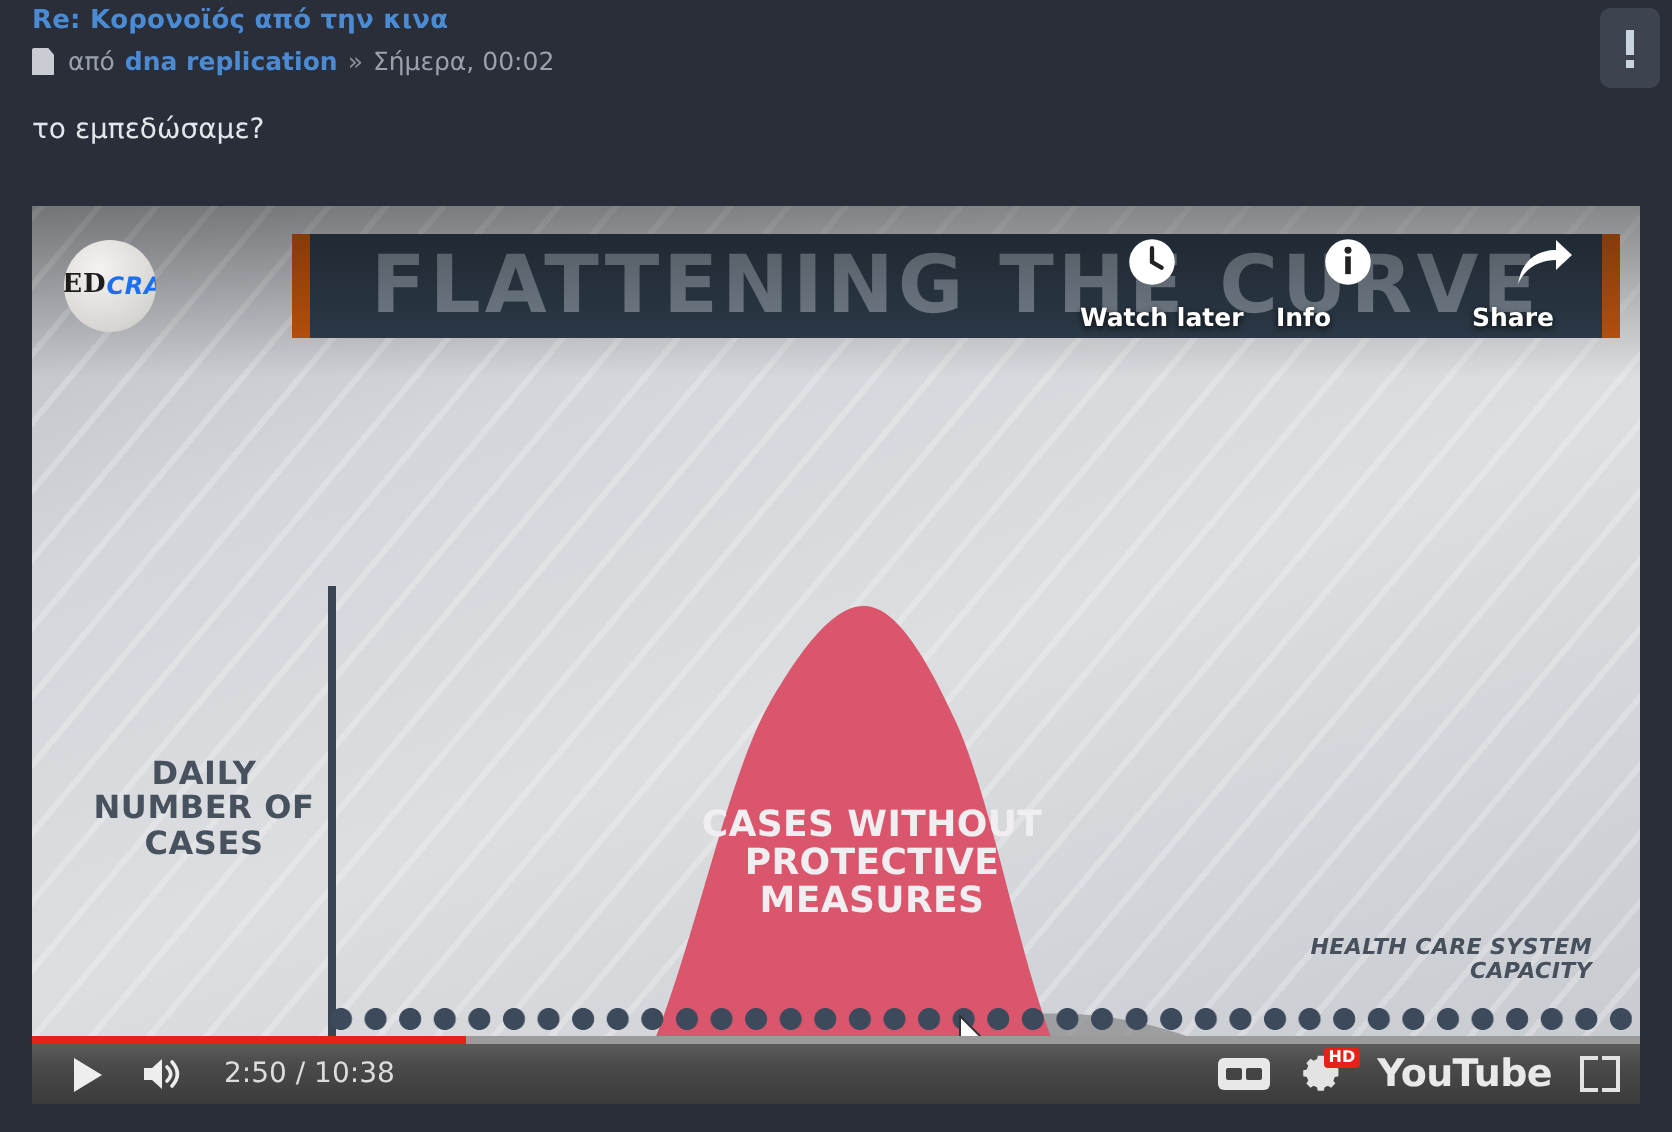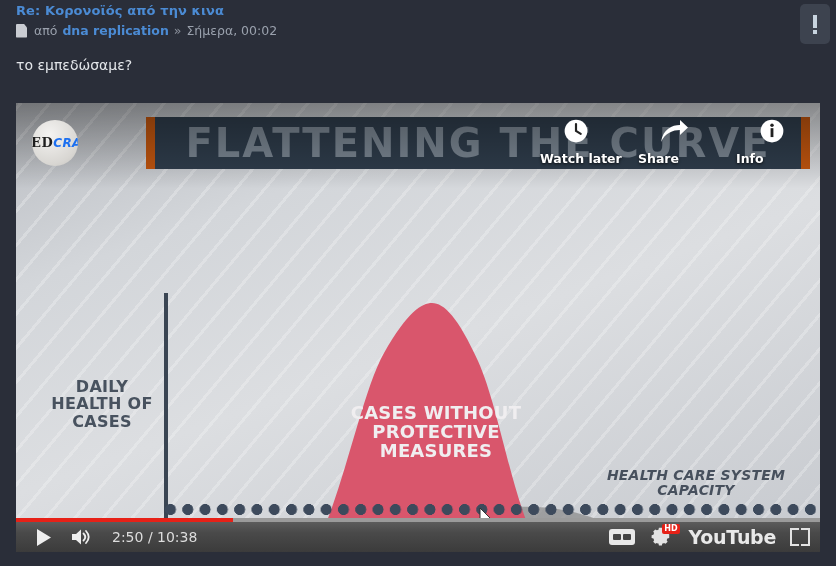--- a/index.html
+++ b/index.html
@@ -80,22 +80,22 @@
     font-size:16px;font-weight:bold;line-height:1.08;color:#48525f;
     letter-spacing:.3px;
   }
   .curves{position:absolute;left:0;top:0;width:804px;height:419px;}
   .cap-line{
     position:absolute;left:148px;top:400px;width:652px;height:13px;
     background:radial-gradient(circle at 6.5px 6.5px,#3d4a5c 0 5.3px,transparent 5.7px);
     background-size:17.3px 13px;
   }
   .cap-label{
-    position:absolute;left:580px;top:365px;width:200px;text-align:center;
-    font-size:14px;font-weight:bold;font-style:italic;line-height:1.1;
+    position:absolute;left:580px;top:365px;width:200px;text-align:right;
+    font-size:11px;font-weight:bold;font-style:italic;line-height:1.1;
     color:#47505d;letter-spacing:.2px;
   }
   .lbl-without{
     position:absolute;left:330px;top:300px;width:180px;text-align:center;
     font-size:18px;font-weight:bold;line-height:1.06;color:#f0eef0;
     letter-spacing:.2px;
   }
   
   .ov-grad{
     position:absolute;left:0;top:0;width:804px;height:86px;
@@ -195,21 +195,21 @@
         <div class="btxt">FLATTENING THE CURVE</div>
       </div>
 
       <svg class="curves" viewBox="0 0 804 419" preserveAspectRatio="none">
         <path d="M150,496 C 260,496 300,486 360,450 C 420,414 455,406 500,404 C 545,402 585,412 640,446 C 700,482 740,494 800,496 Z" fill="#8a8a8a" opacity="0.72"></path>
         <path d="M150,496 C 230,496 255,492 280,470 C 320,436 340,300 368,250 C 392,208 406,200 416,200 C 428,200 442,214 462,258 C 488,316 500,432 540,470 C 565,492 600,496 660,496 Z" fill="#d9566c"></path>
       </svg>
 
       <div class="axis-y"></div>
 
-      <div class="ylabel">DAILY HEALTH OF CASES</div>
+      <div class="ylabel">DAILY NUMBER OF CASES</div>
 
       <div class="cap-line"></div>
       <div class="cap-label">HEALTH CARE SYSTEM CAPACITY</div>
 
       <div class="lbl-without">CASES WITHOUT PROTECTIVE MEASURES</div>
 
       <div class="ov-grad"></div>
 
       <div class="chan-avatar">
         <div class="m1">MED</div>
@@ -222,36 +222,36 @@
           <div class="ic">
             <svg width="26" height="26" viewBox="0 0 24 24">
               <circle cx="12" cy="12" r="10.5" fill="#fff"></circle>
               <path d="M12 5.6 V12 L16.4 14.6" stroke="#222" stroke-width="2" fill="none" stroke-linecap="round"></path>
             </svg>
           </div>
           <div class="tl">Watch later</div>
         </div>
         <div class="tact">
           <div class="ic">
-            <svg width="30" height="26" viewBox="0 0 30 26">
-              <path d="M2 24 C 4 11, 13 7, 21 7 L21 2 L29 9.5 L21 17 L21 12 C 14 12, 6 15, 2 24 Z" fill="#fff"></path>
-            </svg>
-          </div>
-          <div class="tl">Share</div>
-        </div>
-        <div class="tact">
-          <div class="ic">
             <svg width="26" height="26" viewBox="0 0 24 24">
               <circle cx="12" cy="12" r="10.5" fill="#fff"></circle>
               <rect x="10.7" y="9.4" width="2.6" height="8.2" fill="#222"></rect>
               <circle cx="12" cy="6.6" r="1.6" fill="#222"></circle>
             </svg>
           </div>
           <div class="tl">Info</div>
         </div>
+        <div class="tact">
+          <div class="ic">
+            <svg width="30" height="26" viewBox="0 0 30 26">
+              <path d="M2 24 C 4 11, 13 7, 21 7 L21 2 L29 9.5 L21 17 L21 12 C 14 12, 6 15, 2 24 Z" fill="#fff"></path>
+            </svg>
+          </div>
+          <div class="tl">Share</div>
+        </div>
       </div>
 
       <svg class="cursor" viewBox="0 0 14 20">
         <path d="M1 1 L1 16.5 L4.7 13 L7.2 18.6 L9.6 17.5 L7.1 12.1 L12 12 Z" fill="#fff" stroke="#333" stroke-width="1"></path>
       </svg>
     </div>
 
     <div class="ctrls">
       <div class="progress">
         <div class="played" style="width: 27%; background: rgb(230, 33, 23);"></div>

